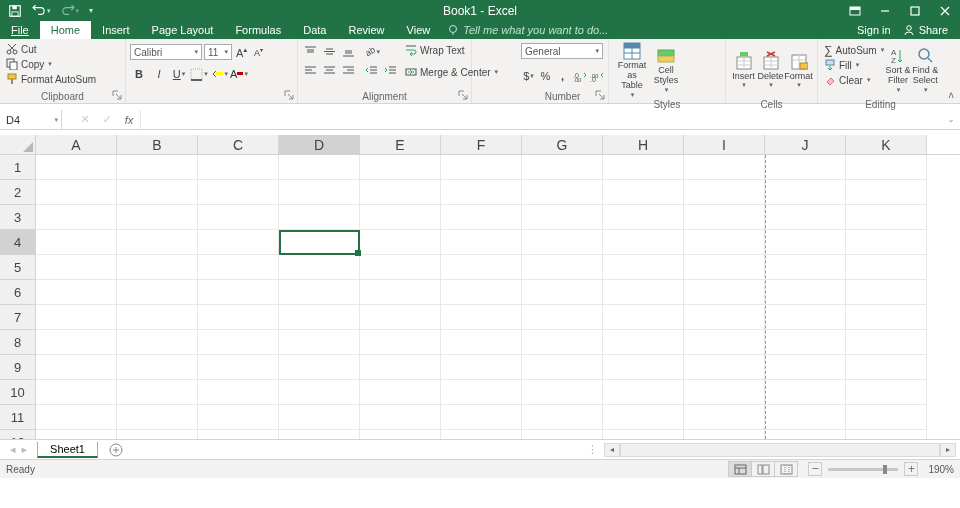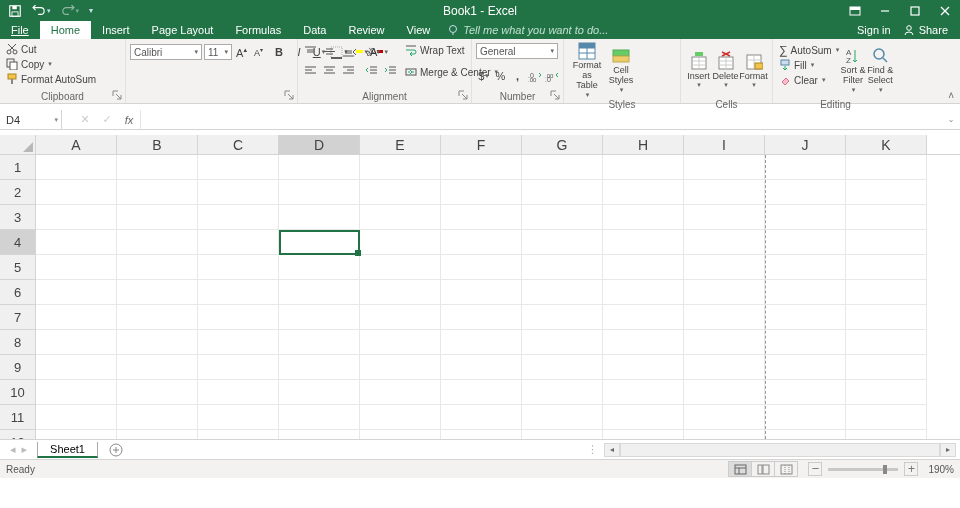--- a/index.html
+++ b/index.html
@@ -29,21 +29,21 @@
 .rgroup .glabel { text-align: center; font-size: 10px; color: #666; padding-bottom: 1px; }
 
 
 .bigbtn { display: flex; flex-direction: column; align-items: center; justify-content: center; width: 38px; height: 58px; font-size: 10px; color: #444; cursor:pointer;}
 .bigbtn .ic { width: 20px; height: 24px; margin-bottom: 0px; }
 .vlist { display: flex; flex-direction: column; gap: 0px; font-size: 10px; color: #444; justify-content: center; height: 46px; padding-left:2px;}
 .vlist .li { display: flex; align-items: center; gap: 3px; height: 15px; cursor:pointer; white-space:nowrap;}
 .smic { width: 12px; height: 12px; display:inline-block; }
 
 
-.fontbox { display: flex; gap: 4px; padding-top:2px;}
+.fontbox { display: flex; flex-direction: column; gap: 4px; padding-top:2px;}
 .fontrow { display: flex; align-items: center; gap: 2px; font-size: 11px; }
 .combo { height: 16px; border: 1px solid #ababab; background: #fff; font-size: 10px; display: flex; align-items: center; padding: 0 3px; color:#555;}
 .combo.font { width: 72px; }
 .combo.size { width: 28px; }
 .combo .carrot { margin-left: auto; font-size: 7px; color: #666; }
 .sqbtn { width: 18px; height: 18px; display: flex; align-items: center; justify-content: center; font-size: 11px; color: #444; cursor:pointer;}
 .sqbtn.small { width: 15px; }
 .colorbar { width: 16px; height: 3px; }
 
 
@@ -366,21 +366,21 @@
             <span class="carrot-dn">▾</span>
           </div>
       </div>
     </div>
     <div class="glabel">Alignment</div>
     <svg class="dlaunch" viewBox="0 0 10 10">
         <path d="M1 1 H6 M1 1 V6 M4 4 L9 9 M9 5 V9 H5" stroke="#888" fill="none"></path>
       </svg>
   </div>
 
-  <div class="rgroup" style="width:92px;">
+  <div class="rgroup" style="width:92px;margin-left:45px;">
     <div class="gcontent">
       <div class="aligncol" style="padding-top:2px;">
         <div class="combo" style="width:82px;">
             <span>General</span>
             <span class="carrot">▾</span>
           </div>
         <div class="alignrow" style="margin-top:4px;">
           <div class="sqbtn small">
               <span>$</span>
               <span class="carrot-dn">▾</span>

